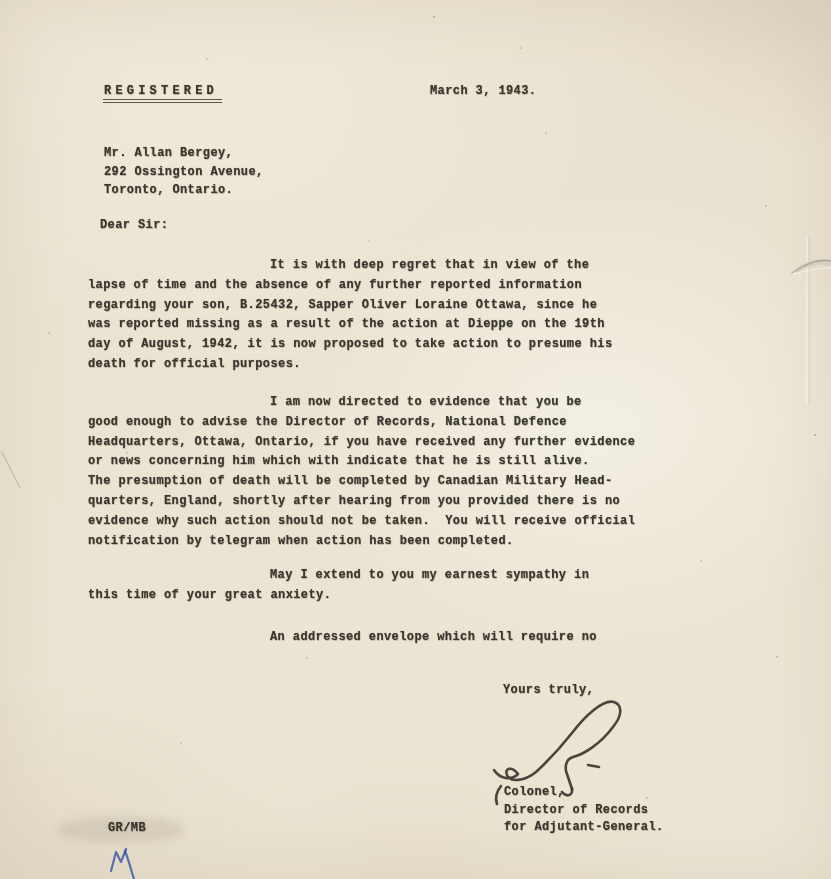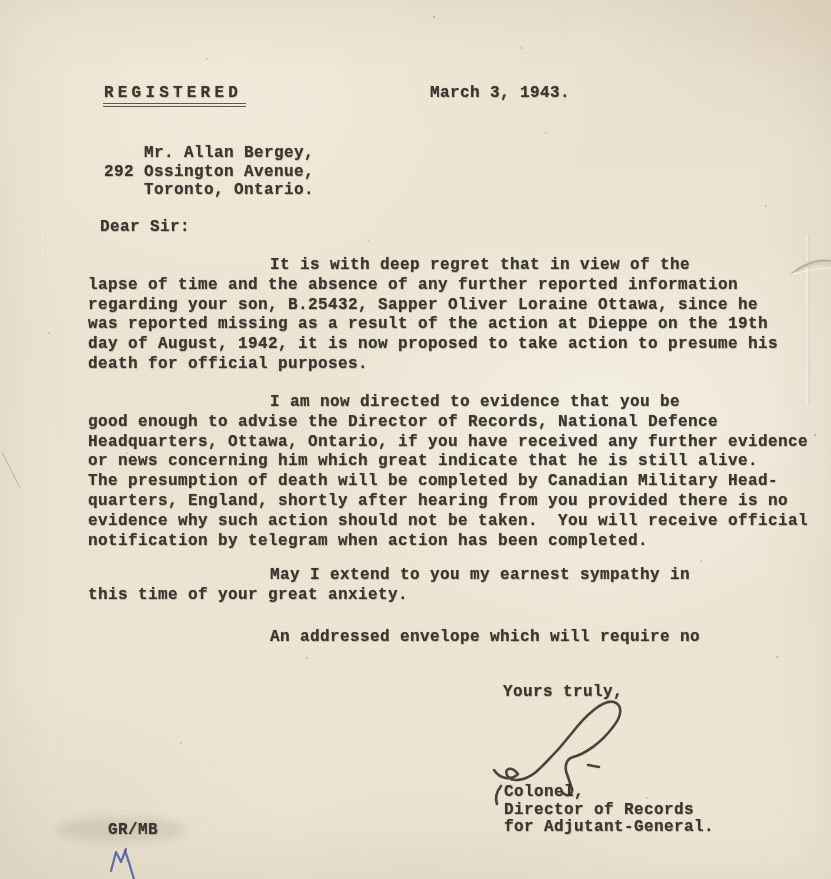--- a/index.html
+++ b/index.html
@@ -13,36 +13,36 @@
     background:
       radial-gradient(420px 320px at 72% 48%, rgba(250,250,244,.50), rgba(250,250,244,0) 72%),
       radial-gradient(520px 380px at 28% 12%, rgba(247,241,227,.45), rgba(247,241,227,0) 70%),
       radial-gradient(320px 220px at 6% 96%, rgba(214,202,178,.35), rgba(214,202,178,0) 75%),
       radial-gradient(280px 180px at 97% 2%, rgba(211,198,176,.42), rgba(211,198,176,0) 75%),
       radial-gradient(360px 200px at 50% 100%, rgba(222,211,188,.30), rgba(222,211,188,0) 75%),
       linear-gradient(#eae2d0, #ece5d4);
     box-shadow: inset 0 0 70px rgba(140,125,100,.14);
     font-family: "Liberation Mono", "DejaVu Sans Mono", monospace;
     font-weight: 700;
-    font-size: 16px;
+    font-size: 12px;
     letter-spacing: 0.4px;
     color: #3b372f;
   }
   .tw { text-shadow: 0 0 1px rgba(59,55,47,.60), 0.5px 0.5px 0 rgba(59,55,47,.22); }
   .abs { position: absolute; }
   .line { white-space: pre; line-height: 19.8px; }
 
   .registered {
     left: 103px; top: 84px;
     letter-spacing: 4.2px;
     padding: 0 4px 1px 1px;
     border-bottom: 4px double rgba(59,55,47,.82);
   }
   .date-line   { left: 430px; top: 84px; }
-  .recipient   { left: 104px; top: 144px; text-align: right; }
+  .recipient   { left: 104px; top: 144px; }
   .recipient .line { line-height: 18.6px; }
   .salutation  { left: 100px;  top: 218px; }
 
   .para { left: 88px; }
   .para .line:first-child { padding-left: 182px; }
   .para-1 { top: 256px; }
   .para-2 { top: 393px; }
   .para-3 { top: 566px; }
   .para-4 { top: 628px; }
 
@@ -100,21 +100,21 @@
       <div class="line">lapse of time and the absence of any further reported information</div>
       <div class="line">regarding your son, B.25432, Sapper Oliver Loraine Ottawa, since he</div>
       <div class="line">was reported missing as a result of the action at Dieppe on the 19th</div>
       <div class="line">day of August, 1942, it is now proposed to take action to presume his</div>
       <div class="line">death for official purposes.</div>
     </div>
   <div class="abs para para-2 tw">
       <div class="line">I am now directed to evidence that you be</div>
       <div class="line">good enough to advise the Director of Records, National Defence</div>
       <div class="line">Headquarters, Ottawa, Ontario, if you have received any further evidence</div>
-      <div class="line">or news concerning him which great indicate that he is still alive.</div>
+      <div class="line">or news concerning him which with indicate that he is still alive.</div>
       <div class="line">The presumption of death will be completed by Canadian Military Head-</div>
       <div class="line">quarters, England, shortly after hearing from you provided there is no</div>
       <div class="line">evidence why such action should not be taken.  You will receive official</div>
       <div class="line">notification by telegram when action has been completed.</div>
     </div>
   <div class="abs para para-3 tw">
       <div class="line">May I extend to you my earnest sympathy in</div>
       <div class="line">this time of your great anxiety.</div>
     </div>
   <div class="abs para para-4 tw">

